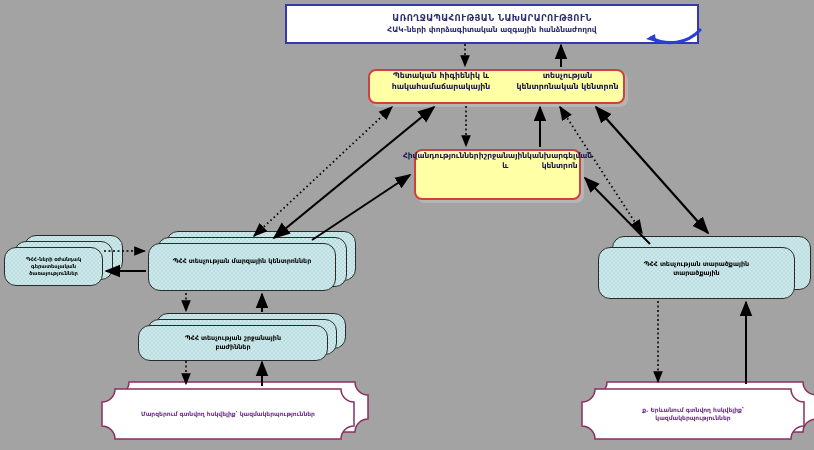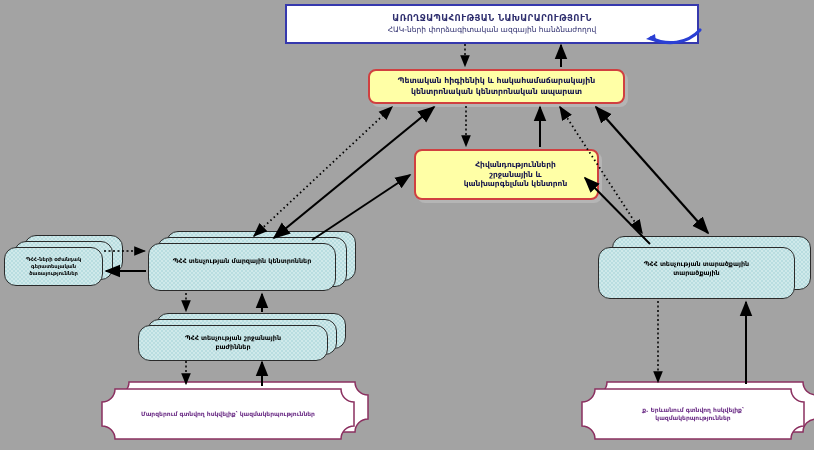--- a/index.html
+++ b/index.html
@@ -7,30 +7,30 @@
     position:relative;width:814px;height:450px;background:#a3a3a3;
     font-family:"DejaVu Sans",sans-serif;overflow:hidden;
   }
   
   .titlebox{
     position:absolute;left:285px;top:4px;width:410px;height:36px;
     border:2px solid #3538ad;background:#ffffff;color:#2e2e6e;
     display:flex;flex-direction:column;justify-content:center;text-align:center;
   }
   .titlebox .l1{font-size:8.5px;font-weight:bold;letter-spacing:.4px;line-height:1.35;}
-  .titlebox .l2{font-size:7.5px;font-weight:normal;line-height:1.3;}
+  .titlebox .l2{font-size:7.5px;font-weight:bold;line-height:1.3;}
   .swoosh{position:absolute;left:645px;top:27px;}
   
   .ybox{
     position:absolute;background:#ffffa6;border:2px solid #d04040;border-radius:8px;
     box-shadow:3px 3px 0 #b5b5b5;color:#15154d;font-weight:bold;text-align:center;
-    display:flex;flex-direction:column;justify-content:center;
+    display:flex;justify-content:center;
   }
   #yellow1{left:368px;top:69px;width:253px;height:31px;font-size:7.8px;line-height:1.35;}
-  #yellow2{left:414px;top:149px;width:163px;height:47px;font-size:7.5px;line-height:1.3;padding-left:18px;}
+  #yellow2{left:414px;top:149px;width:163px;height:47px;font-size:7.5px;line-height:1.3;}
   
   .cyan{
     position:absolute;border:1px solid #2a2a2a;border-radius:12px;
     background-color:#cfe9ea;
     background-image:
       linear-gradient(45deg,#b9dde0 25%,transparent 25%,transparent 75%,#b9dde0 75%),
       linear-gradient(45deg,#b9dde0 25%,transparent 25%,transparent 75%,#b9dde0 75%);
     background-position:0 0,2px 2px;background-size:4px 4px;
   }
   .cyan.front{display:flex;flex-direction:column;justify-content:center;text-align:center;
@@ -57,21 +57,21 @@
     <div class="l2">ՀԱԿ-ների փորձագիտական ազգային հանձնաժողով</div>
   </div>
 
   <svg class="swoosh" width="58" height="22" viewBox="0 0 58 22">
     <path d="M55,3 C42,17 22,19 6,11" fill="none" stroke="#2a3fd4" stroke-width="3.2" stroke-linecap="round"></path>
     <path d="M10,7 L1,12 L11,15 Z" fill="#2a3fd4"></path>
   </svg>
 
   <div class="ybox" id="yellow1">
     <div>Պետական հիգիենիկ և հակահամաճարակային</div>
-    <div>կենտրոնական կենտրոնական ապարատ</div>
+    <div>տեսչության կենտրոնական կենտրոն</div>
   </div>
 
   <div class="ybox" id="yellow2">
     <div>Հիվանդությունների</div>
     <div>շրջանային և</div>
     <div>կանխարգելման կենտրոն</div>
   </div>
 
   <div class="cyan" style="left:24px;top:235px;width:97px;height:37px;"></div>
   <div class="cyan" style="left:14px;top:241px;width:97px;height:37px;"></div>

